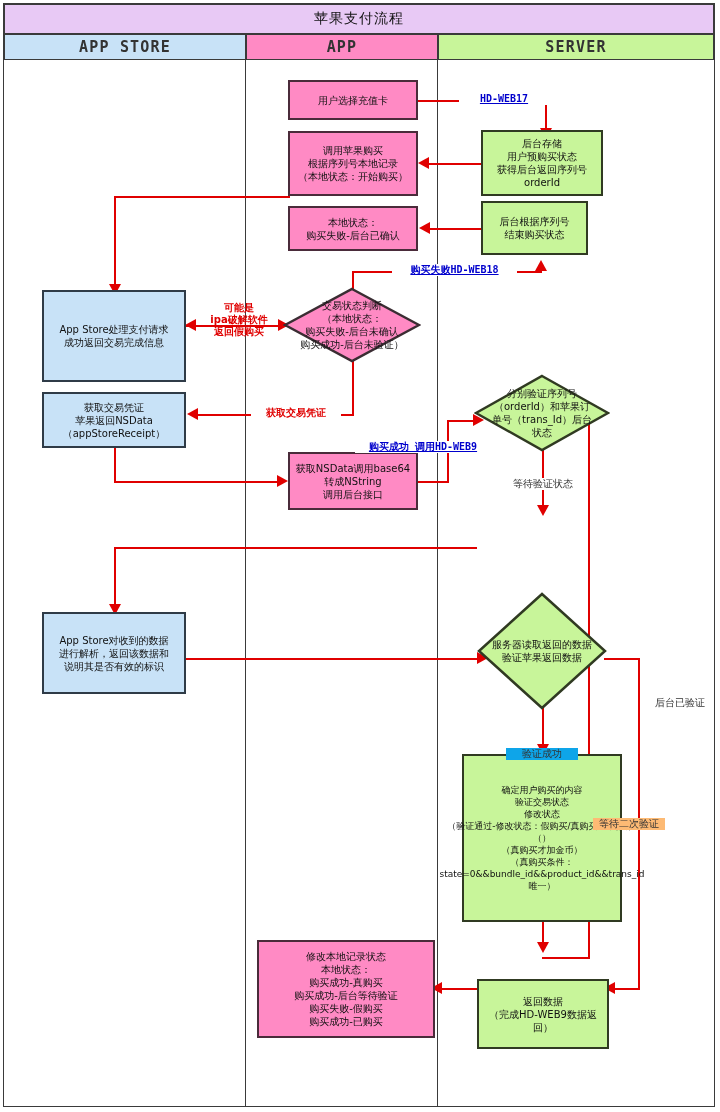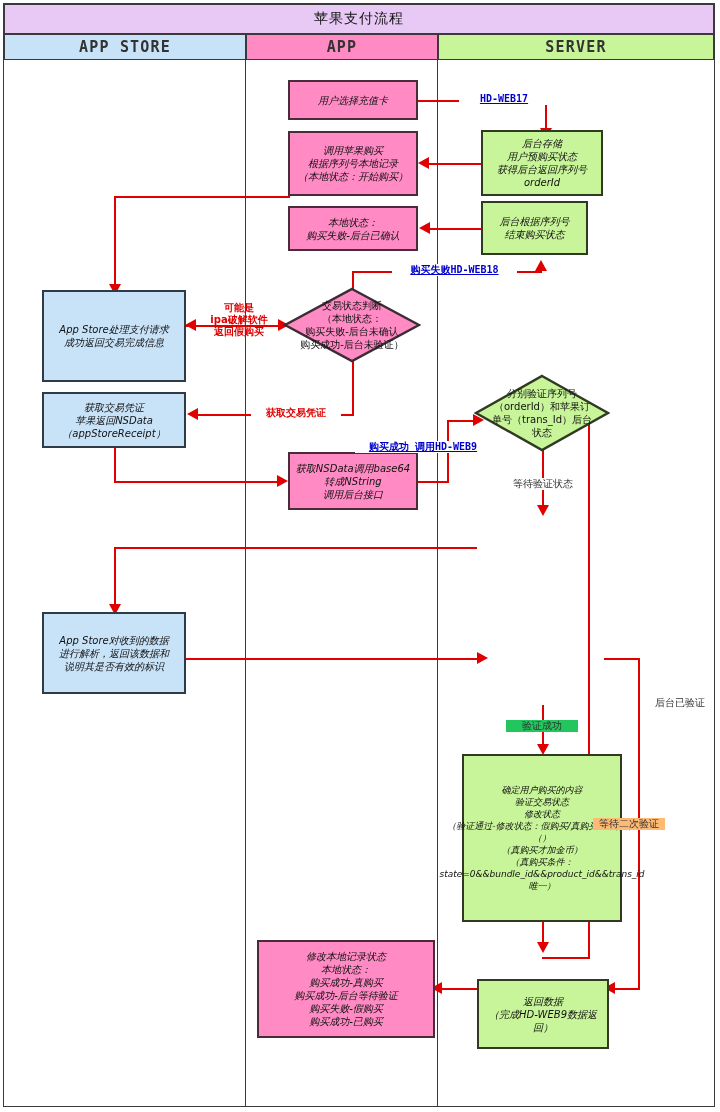--- a/index.html
+++ b/index.html
@@ -40,21 +40,20 @@
 
   
   .node{
     position:absolute;box-sizing:border-box;
     border:2px solid #3b2d33;
     display:flex;align-items:center;justify-content:center;
     text-align:center;
     font-size:10px;line-height:13px;color:#111;
     padding:12px 3px;
     z-index:5;
-    font-style:italic;
   }
   .node.pink{background:#ff8ac4;border-color:#4a2b3a;}
   .node.blue{background:#c8e2f7;border-color:#2f3b47;}
   .node.green{background:#c8f59a;border-color:#303a22;}
   .node .txt{white-space:pre-line;}
 
   
   .diamond{position:absolute;z-index:5;}
   .diamond svg{display:block;}
   .diamond .dtxt{
@@ -228,20 +227,27 @@
 状态</div>
   </div>
 
 
   <div class="node blue" style="left:42px;top:612px;width:144px;height:82px;">
     <span class="txt">App Store对收到的数据
 进行解析，返回该数据和
 说明其是否有效的标识</span>
   </div>
 
+  <div class="diamond" style="left:477px;top:592px;width:130px;height:118px;">
+    <svg width="130" height="118" viewBox="0 0 130 118">
+      <polygon points="65,2 128,59 65,116 2,59" fill="#c8f59a" stroke="#303a22" stroke-width="2.5"></polygon>
+    </svg>
+    <div class="dtxt">服务器读取返回的数据
+验证苹果返回数据</div>
+  </div>
 
   <div class="node green" style="left:462px;top:754px;width:160px;height:168px;font-size:9px;line-height:12px;">
     <span class="txt">确定用户购买的内容
 验证交易状态
 修改状态
 （验证通过-修改状态：假购买/真购买/已购买）
 （）
 （真购买才加金币）
 （真购买条件：
 state=0&amp;&amp;bundle_id&amp;&amp;product_id&amp;&amp;trans_id唯一）</span>
@@ -268,19 +274,19 @@
   <div class="elabel red" style="left:203px;top:302px;width:72px;">可能是
 ipa破解软件
 返回假购买</div>
 
   <div class="elabel red" style="left:251px;top:407px;width:90px;background:#fff;">获取交易凭证</div>
 
   <div class="elabel blue" style="left:355px;top:441px;width:136px;background:#fff;">购买成功 调用HD-WEB9</div>
 
   <div class="elabel dark" style="left:498px;top:478px;width:90px;background:#fff;">等待验证状态</div>
 
-  <div class="elabel dark" style="left:506px;top:720px;width:72px;background:#22c55e;font-family:Liberation Serif, serif;">验证成功</div>
+  <div class="elabel dark" style="left:506px;top:748px;width:72px;background:#0ea5e9;font-family:Liberation Serif, serif;">验证成功</div>
 
   <div class="elabel dark" style="left:647px;top:697px;width:66px;background:#fff;">后台已验证</div>
 
   <div class="elabel dark" style="left:593px;top:818px;width:72px;background:#fdba74;">等待二次验证</div>
 
 </div>
 
 </body></html>

